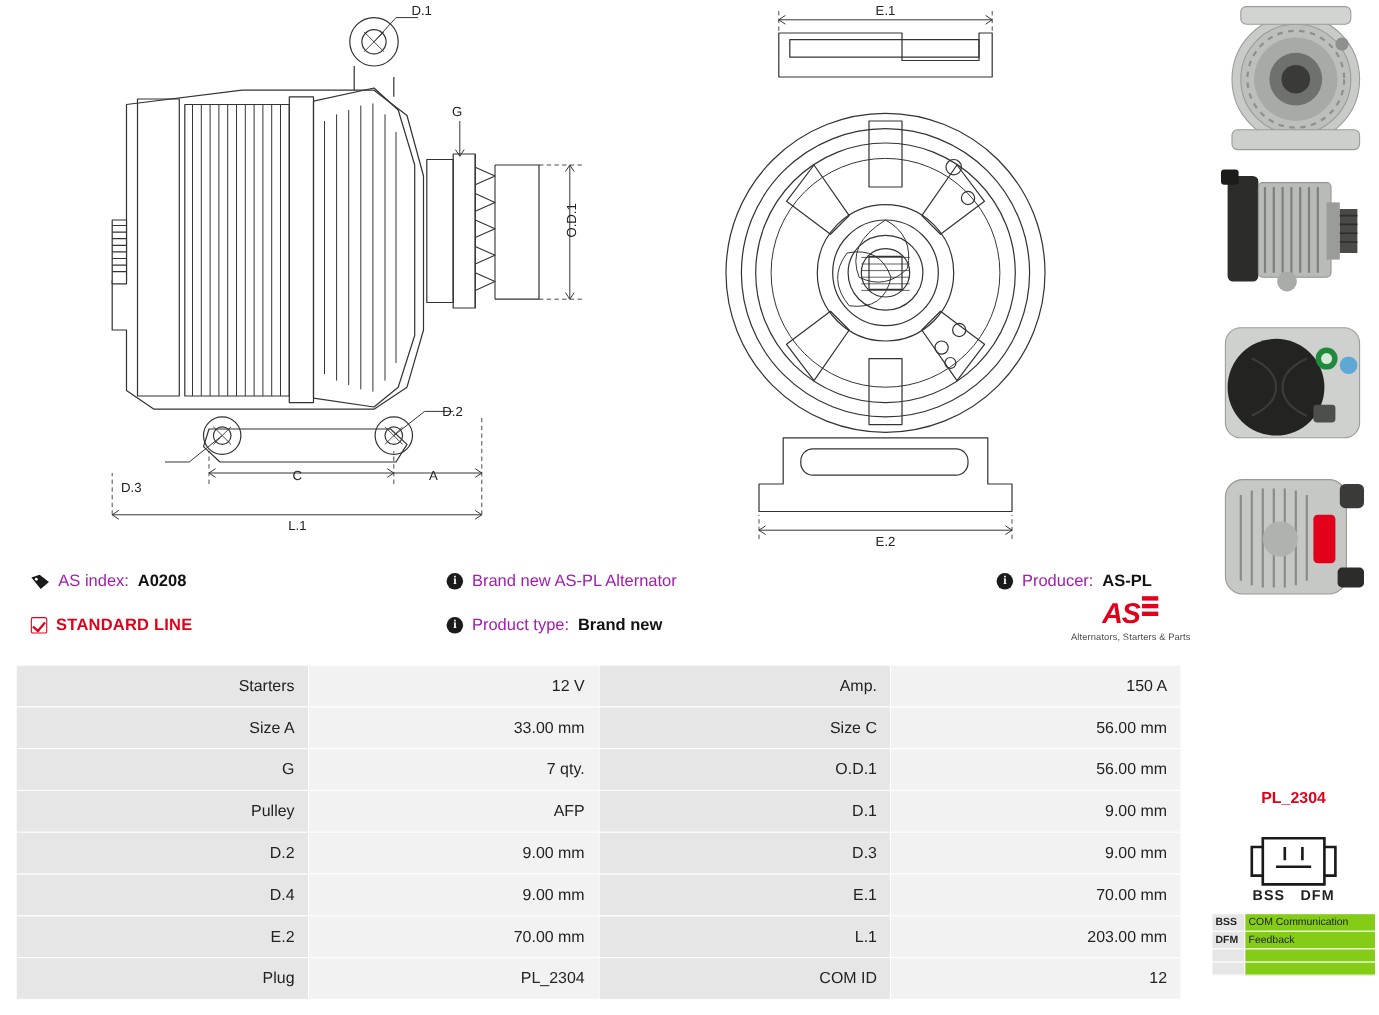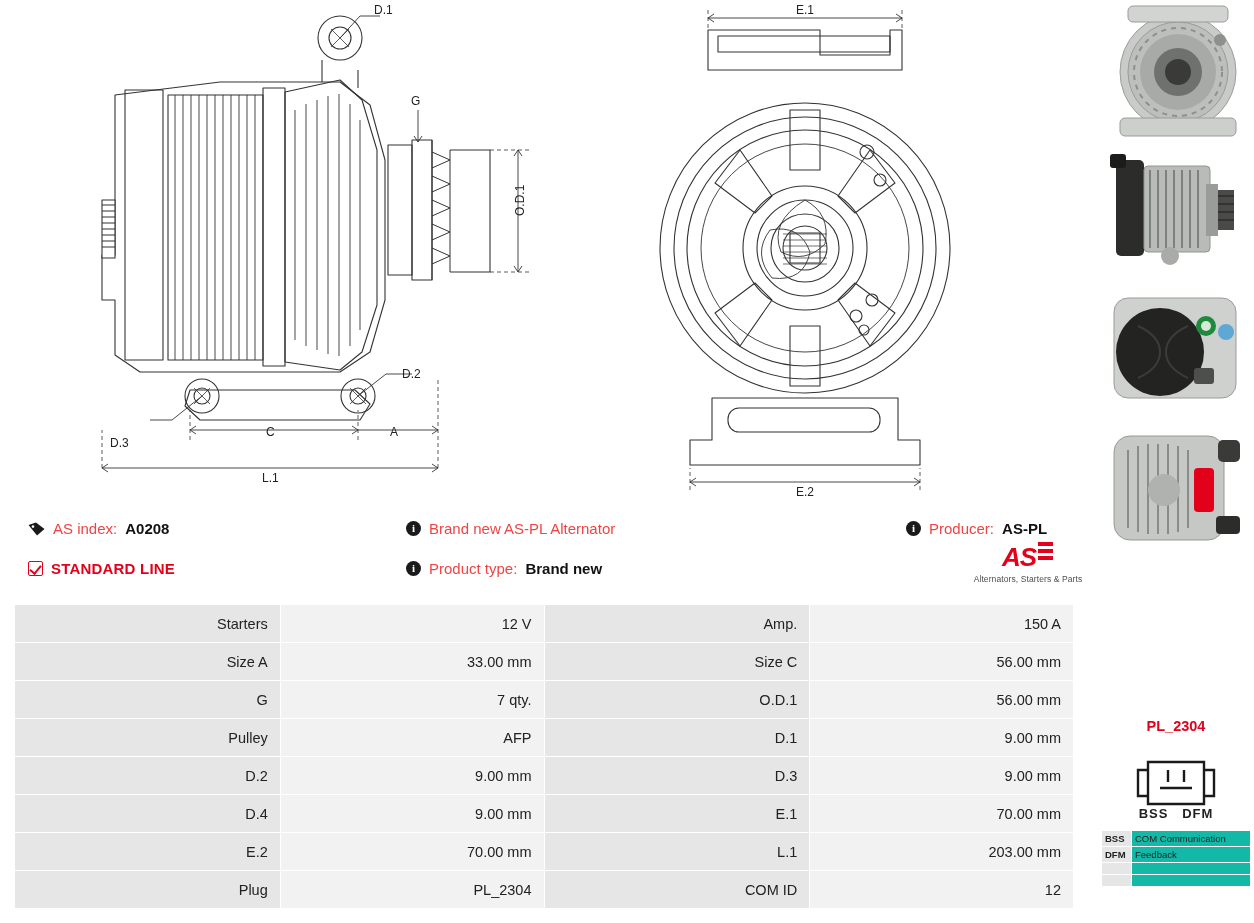--- a/index.html
+++ b/index.html
@@ -12,21 +12,21 @@
   }
   .page { position: relative; width: 1254px; height: 923px; overflow: hidden; }
 
   
   .drawings { position: absolute; left: 0; top: 0; width: 1100px; height: 500px; }
   .drawing-svg { display: block; }
 
   
   .info-strip { position: absolute; left: 28px; top: 512px; width: 1060px; height: 80px; }
   .info-row { position: absolute; display: flex; align-items: center; gap: 8px; font-size: 15px; }
-  .info-row .lbl { color: #ef4444; }
+  .info-row .lbl { color: #a21caf; }
   .info-row .val { font-weight: bold; color: #111; }
   .r1c1 { left: 0px; top: 8px; }
   .r2c1 { left: 0px; top: 48px; }
   .r1c2 { left: 378px; top: 8px; }
   .r2c2 { left: 378px; top: 48px; }
   .r1c3 { left: 878px; top: 8px; }
 
   .tag-icon { display: inline-block; width: 17px; height: 14px; position: relative; }
   .tag-icon svg { display:block; }
   .i-icon { display: inline-block; width: 15px; height: 15px; border-radius: 50%;
@@ -54,21 +54,21 @@
   .photos { position: absolute; left: 1098px; top: 0px; width: 156px; }
   .photo { width: 156px; height: 140px; position: relative; overflow: hidden; background:#fff; }
   .photo svg { display:block; }
 
   .pl-code { position: absolute; left: 1098px; top: 718px; width: 156px; text-align: center;
              color: #e3001b; font-weight: bold; font-size: 14.5px; }
   .plug-img { position: absolute; left: 1098px; top: 748px; width: 156px; height: 70px; }
   .plug-label { position: absolute; left: 1098px; top: 806px; width: 156px; text-align:center;
                 font-weight: bold; font-size: 13px; letter-spacing: 1px; }
   table.legend { position: absolute; left: 1101px; top: 830px; width: 150px; border-collapse: collapse; }
-  table.legend td { font-size: 9.5px; border: 1px solid #ffffff; background:#14b8a6; height: 16px; padding: 0 3px; }
+  table.legend td { font-size: 9.5px; border: 1px solid #ffffff; background:#84cc16; height: 16px; padding: 0 3px; }
   table.legend td.lk { background:#e6e6e6; font-weight: bold; width: 30px; text-align:left; }
   table.legend tr.blank td { height: 12px; }
 
   .dim-text { font-family: "Liberation Sans", sans-serif; font-size: 12px; fill: #222; }
 </style>
 </head>
 <body>
 
 <div class="page">
 

